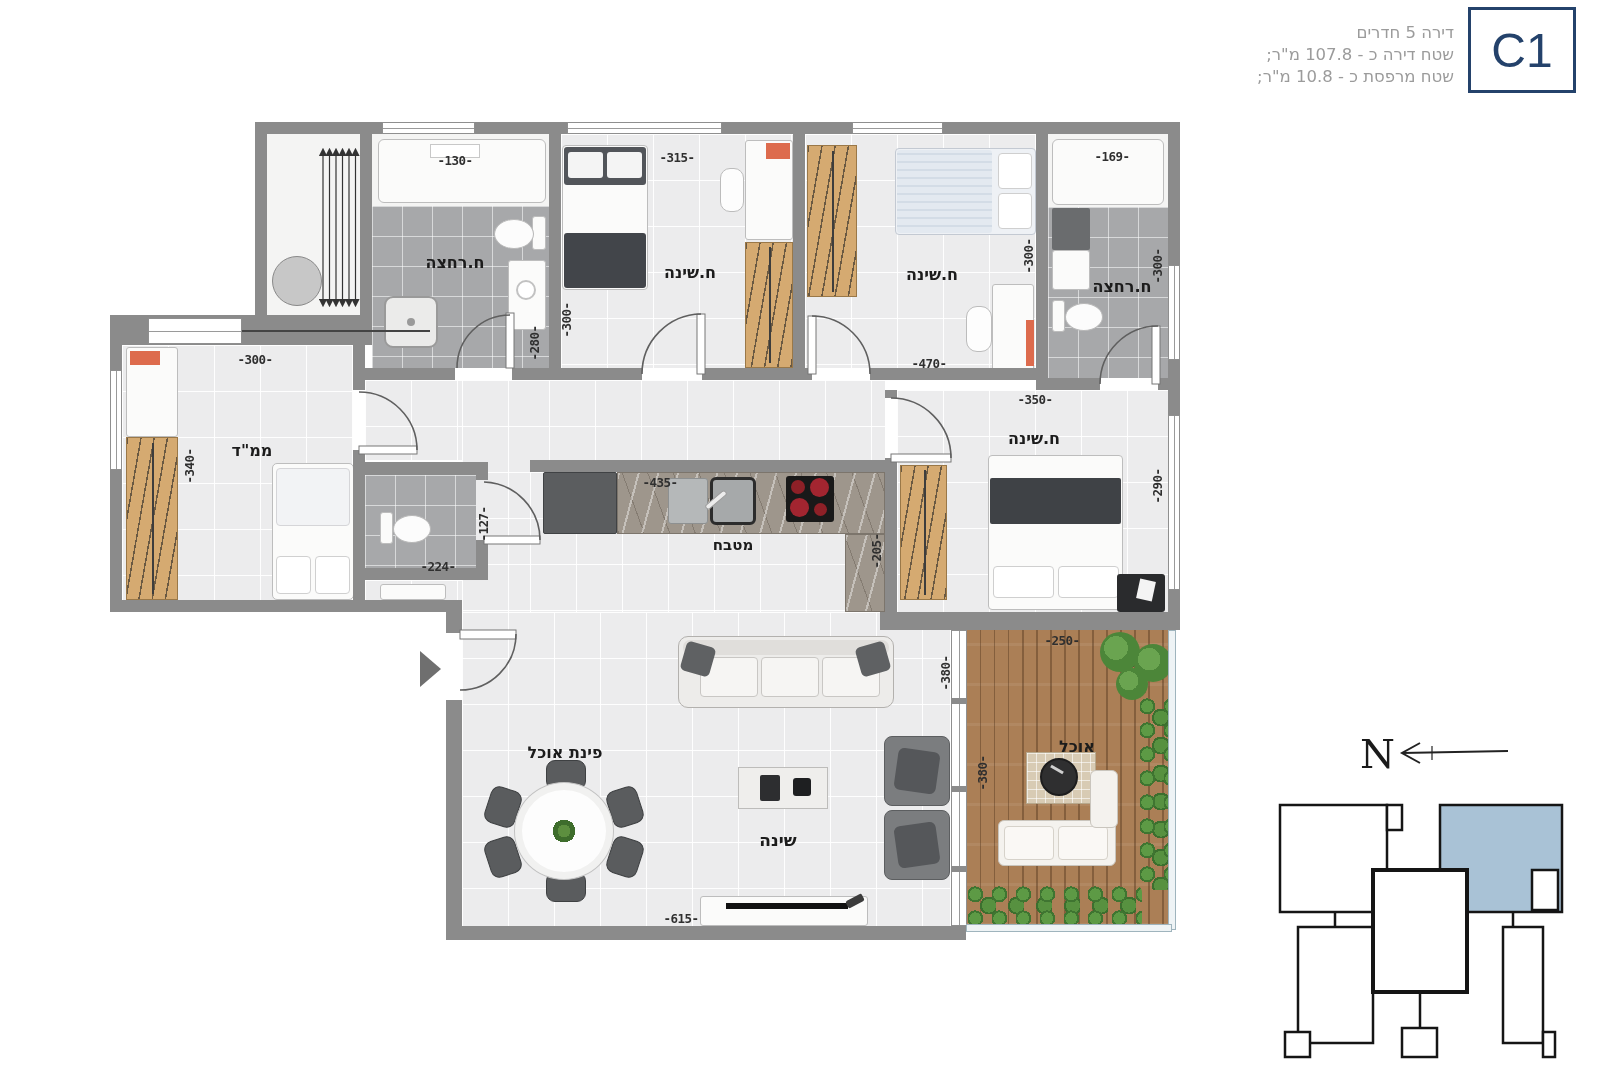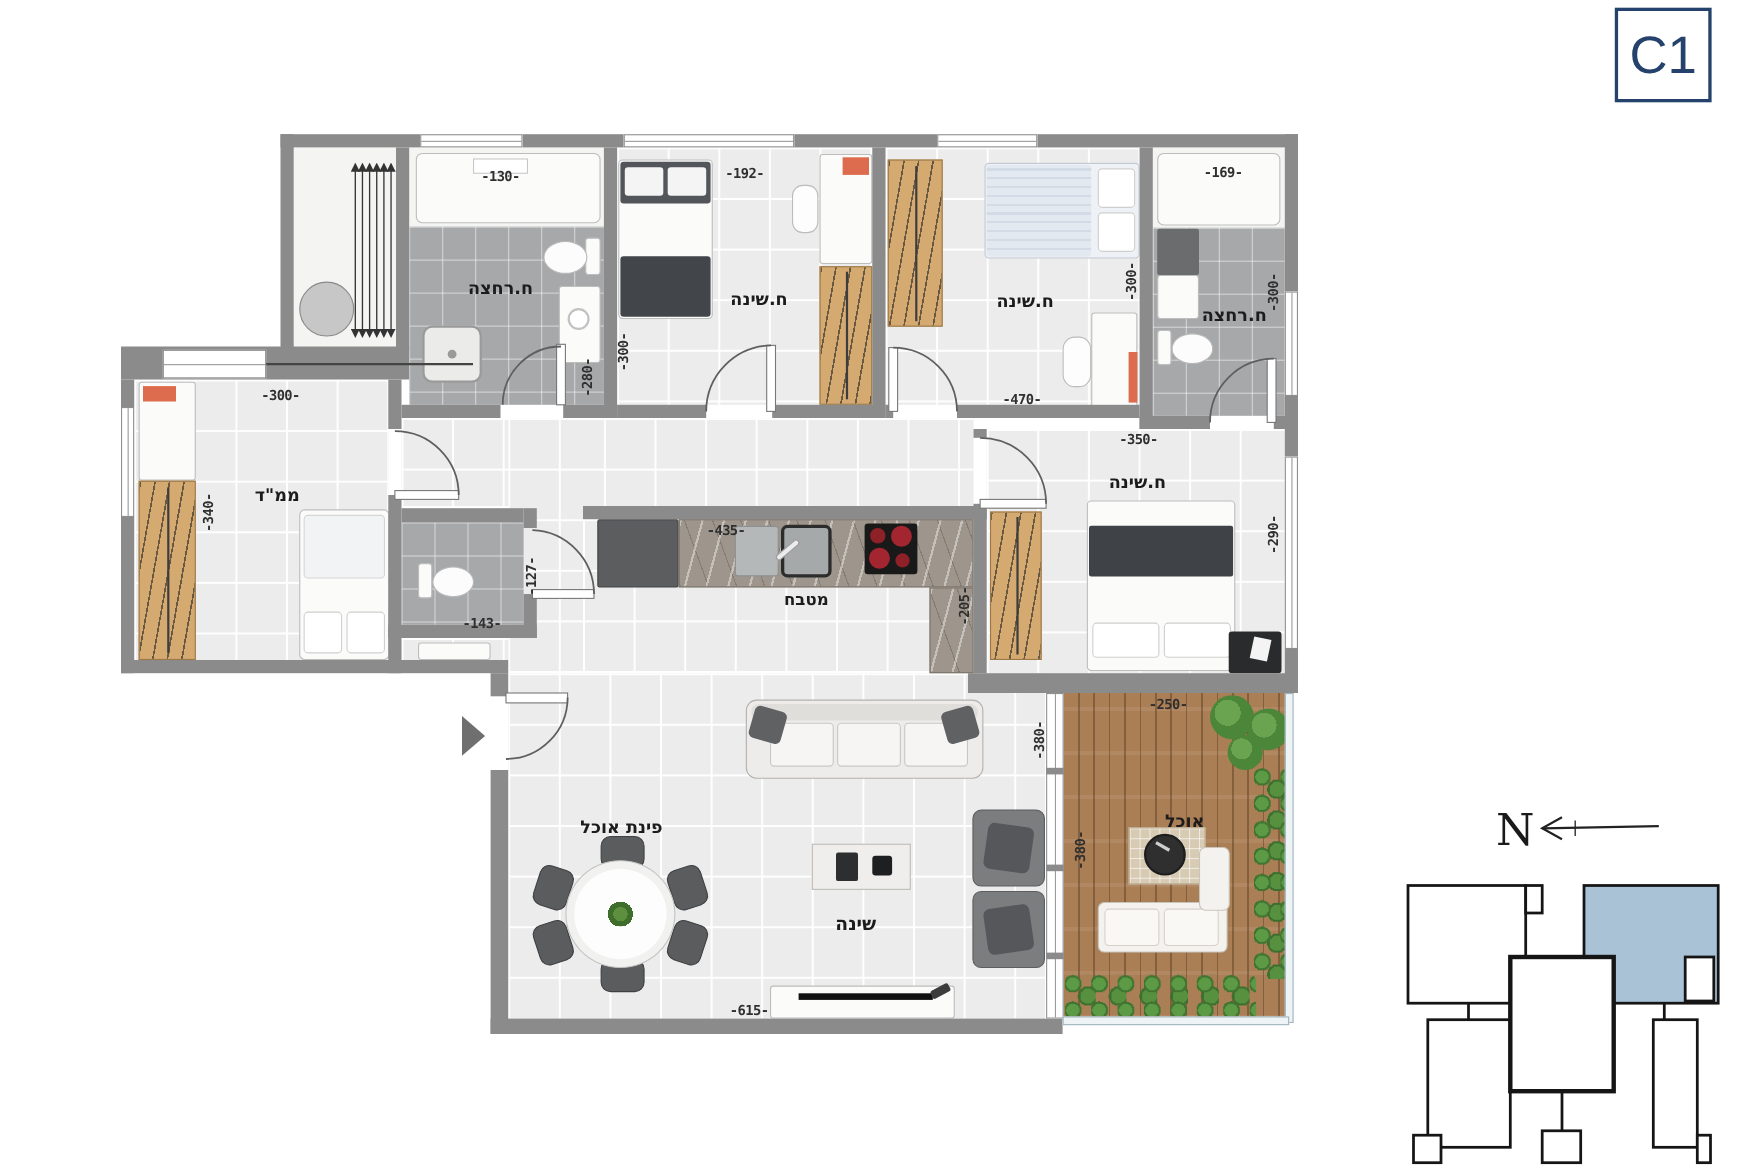--- a/index.html
+++ b/index.html
@@ -44,21 +44,21 @@
       background:radial-gradient(circle at 40% 40%,#6aa450 0 35%,#4c8639 35% 75%,#38682a 75% 100%);}
   
   .room-label{position:absolute;transform:translate(-50%,-50%);font-weight:bold;font-size:16px;
       color:#1c1c1c;white-space:nowrap;z-index:40;}
   .dim{position:absolute;transform:translate(-50%,-50%);font-family:"DejaVu Sans Mono",monospace;
       font-weight:bold;font-size:12.5px;color:#2f2f2f;letter-spacing:-0.5px;white-space:nowrap;z-index:41;}
   .dim.v{transform:translate(-50%,-50%) rotate(-90deg);}
   
   .hdr{position:absolute;top:22px;right:146px;width:320px;text-align:right;direction:rtl;
       color:#9b9b9b;font-size:16.5px;line-height:22px;}
-  .badge{position:absolute;left:1468px;top:7px;width:88px;height:86px;border:3px solid #24426b;
+  .badge{position:absolute;left:1468px;top:7px;width:108px;height:86px;border:3px solid #24426b;
       display:flex;align-items:center;justify-content:center;color:#24426b;font-size:48px;
       font-family:"Liberation Sans",sans-serif;box-sizing:border-box;}
   .entry-arrow{position:absolute;left:420px;top:651px;width:0;height:0;
       border-top:18px solid transparent;border-bottom:18px solid transparent;border-left:21px solid #6f6f6f;}
   svg{display:block;}
   .overlay{position:absolute;left:0;top:0;pointer-events:none;z-index:30;}
 </style>
 </head>
 <body>
 
@@ -291,39 +291,44 @@
   <div class="room-label" style="left:1122px;top:286px;">ח.רחצה</div>
   <div class="room-label" style="left:252px;top:450px;">ממ"ד</div>
   <div class="room-label" style="left:733px;top:545px;font-size:15px;">מטבח</div>
   <div class="room-label" style="left:1034px;top:438px;">ח.שינה</div>
   <div class="room-label" style="left:565px;top:752px;">פינת אוכל</div>
   <div class="room-label" style="left:778px;top:840px;font-size:17px;">שינה</div>
   <div class="room-label" style="left:1077px;top:746px;">אוכל</div>
 
   <div class="dim" style="left:455px;top:160px;">-130-</div>
   <div class="dim v" style="left:534px;top:343px;">-280-</div>
-  <div class="dim" style="left:677px;top:157px;">-192-</div>
+  <div class="dim" style="left:677px;top:157px;">-315-</div>
   <div class="dim v" style="left:566px;top:320px;">-300-</div>
   <div class="dim" style="left:929px;top:363px;">-470-</div>
   <div class="dim v" style="left:1028px;top:256px;">-300-</div>
   <div class="dim" style="left:1112px;top:156px;">-169-</div>
   <div class="dim v" style="left:1157px;top:266px;">-300-</div>
   <div class="dim" style="left:255px;top:359px;">-300-</div>
   <div class="dim v" style="left:189px;top:466px;">-340-</div>
-  <div class="dim" style="left:438px;top:566px;">-143-</div>
+  <div class="dim" style="left:438px;top:566px;">-224-</div>
   <div class="dim v" style="left:483px;top:524px;">-127-</div>
   <div class="dim" style="left:660px;top:482px;">-435-</div>
   <div class="dim v" style="left:876px;top:551px;">-205-</div>
   <div class="dim" style="left:1035px;top:399px;">-350-</div>
   <div class="dim v" style="left:1157px;top:486px;">-290-</div>
   <div class="dim" style="left:1062px;top:640px;">-250-</div>
   <div class="dim v" style="left:982px;top:773px;">-380-</div>
   <div class="dim v" style="left:945px;top:673px;">-380-</div>
   <div class="dim" style="left:681px;top:918px;">-615-</div>
 
+  <div class="hdr">
+    <div>דירה 5 חדרים</div>
+    <div>שטח דירה כ - 107.8 מ"ר;</div>
+    <div>שטח מרפסת כ - 10.8 מ"ר;</div>
+  </div>
   <div class="badge">C1</div>
 
   <svg style="position:absolute;left:1340px;top:722px;" width="190" height="62" viewBox="0 0 190 62">
     <text x="20" y="46" font-family="DejaVu Serif, serif" font-size="40" fill="#1a1a1a">N</text>
     <line x1="62" y1="31" x2="168" y2="29" stroke="#222" stroke-width="2"></line>
     <path d="M80,21 L62,31 L80,41" fill="none" stroke="#222" stroke-width="2"></path>
     <line x1="92" y1="24" x2="92" y2="38" stroke="#222" stroke-width="1.2"></line>
   </svg>
 
   <svg style="position:absolute;left:1275px;top:790px;" width="300" height="272" viewBox="0 0 300 272">

